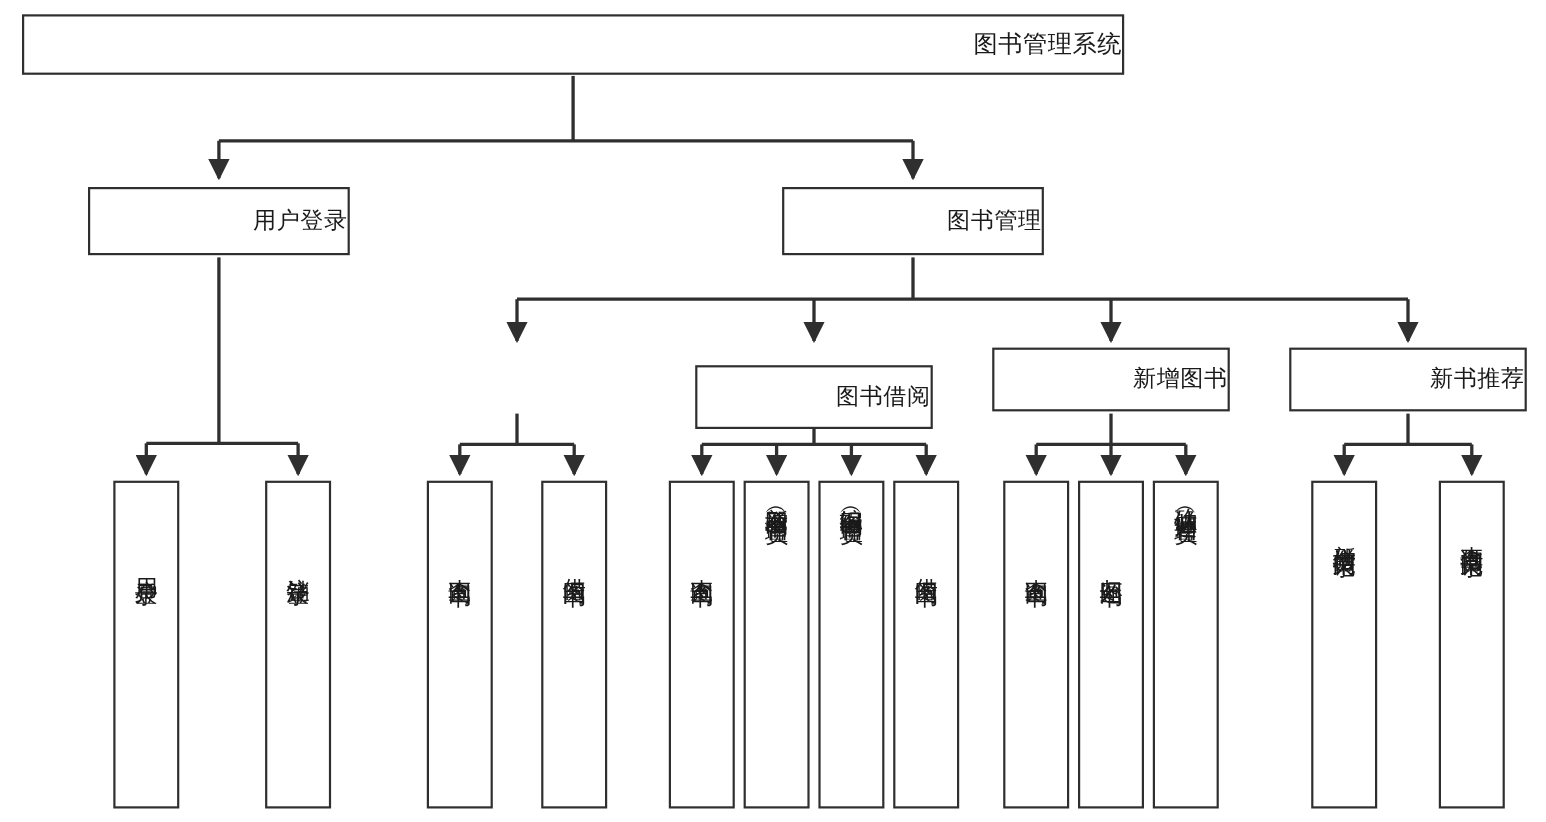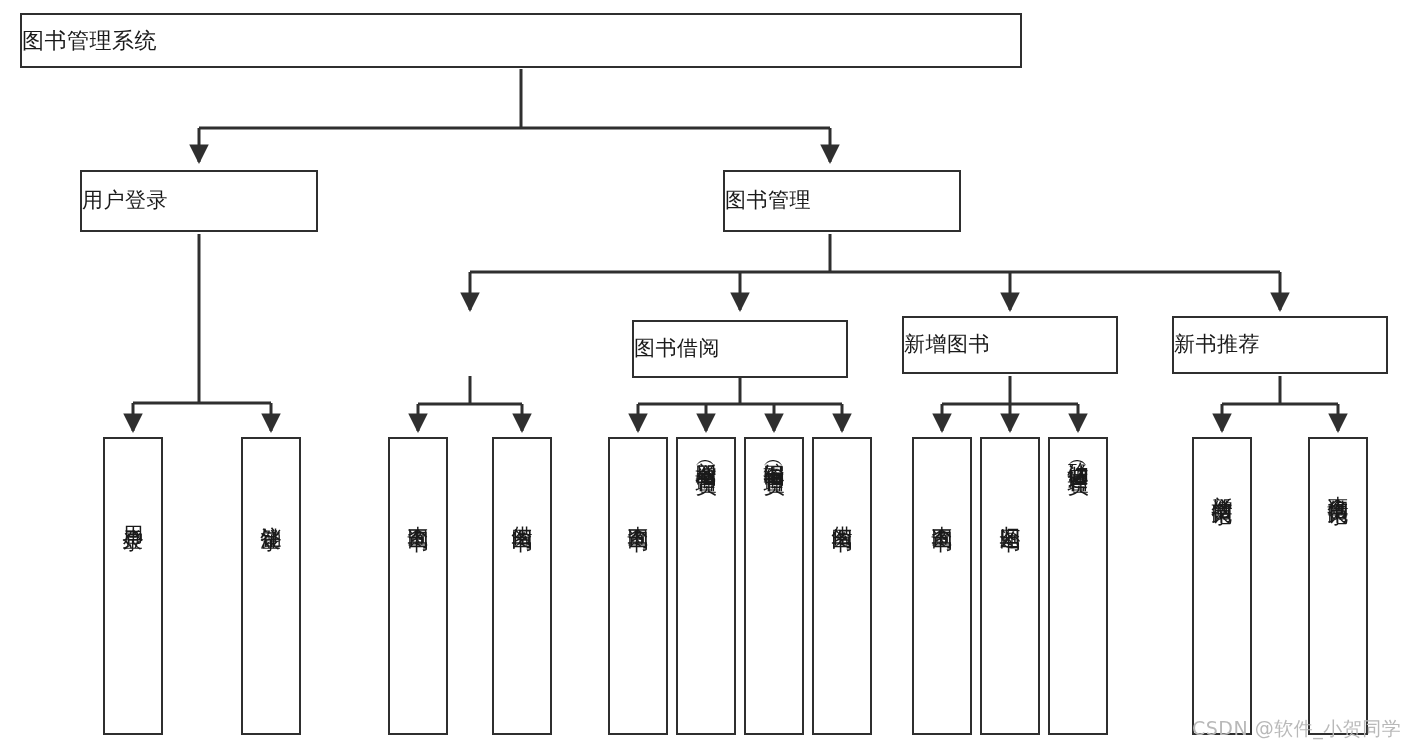--- a/index.html
+++ b/index.html
@@ -26,21 +26,21 @@
     height: 747px;
     pointer-events: none;
   }
   .node {
     position: absolute;
     box-sizing: border-box;
     background: #ffffff;
     border: 2px solid #2f2f2f;
     display: flex;
     align-items: center;
-    justify-content: flex-start;
+    justify-content: flex-end;
     color: #1a1a1a;
   }
   .node .lbl {
     display: block;
     text-align: center;
     line-height: 1.32;
     white-space: pre-line;
   }
   
   .node.horiz .lbl {
@@ -131,26 +131,26 @@
   </svg>
 
   <div class="node horiz root" style="left:20px; top:13px; width:1002px; height:55px;">
     <span class="lbl">图书管理系统</span>
   </div>
 
   <div class="node horiz" style="left:80px; top:170px; width:238px; height:62px;">
     <span class="lbl">用户登录</span>
   </div>
 
-  <div class="node horiz" style="left:711px; top:170px; width:238px; height:62px;margin-left:12px;">
+  <div class="node horiz" style="left:711px; top:170px; width:238px; height:62px;">
     <span class="lbl">图书管理</span>
   </div>
 
 
-  <div class="node horiz" style="left:632px; top:320px; width:216px; height:58px;">
+  <div class="node horiz" style="left:632px; top:332px; width:216px; height:58px;">
     <span class="lbl">图书借阅</span>
   </div>
 
   <div class="node horiz" style="left:902px; top:316px; width:216px; height:58px;">
     <span class="lbl">新增图书</span>
   </div>
 
   <div class="node horiz" style="left:1172px; top:316px; width:216px; height:58px;">
     <span class="lbl">新书推荐</span>
   </div>
@@ -200,15 +200,14 @@
   </div>
 
   <div class="node vert" style="left:1192px; top:437px; width:60px; height:298px; padding-top:40px;">
     <span class="lbl">新增借阅记录</span>
   </div>
 
   <div class="node vert" style="left:1308px; top:437px; width:60px; height:298px; padding-top:40px;">
     <span class="lbl">查询借阅记录</span>
   </div>
 
-  <div class="watermark">CSDN @软件_小贺同学</div>
 
 </div>
 
 </body></html>

